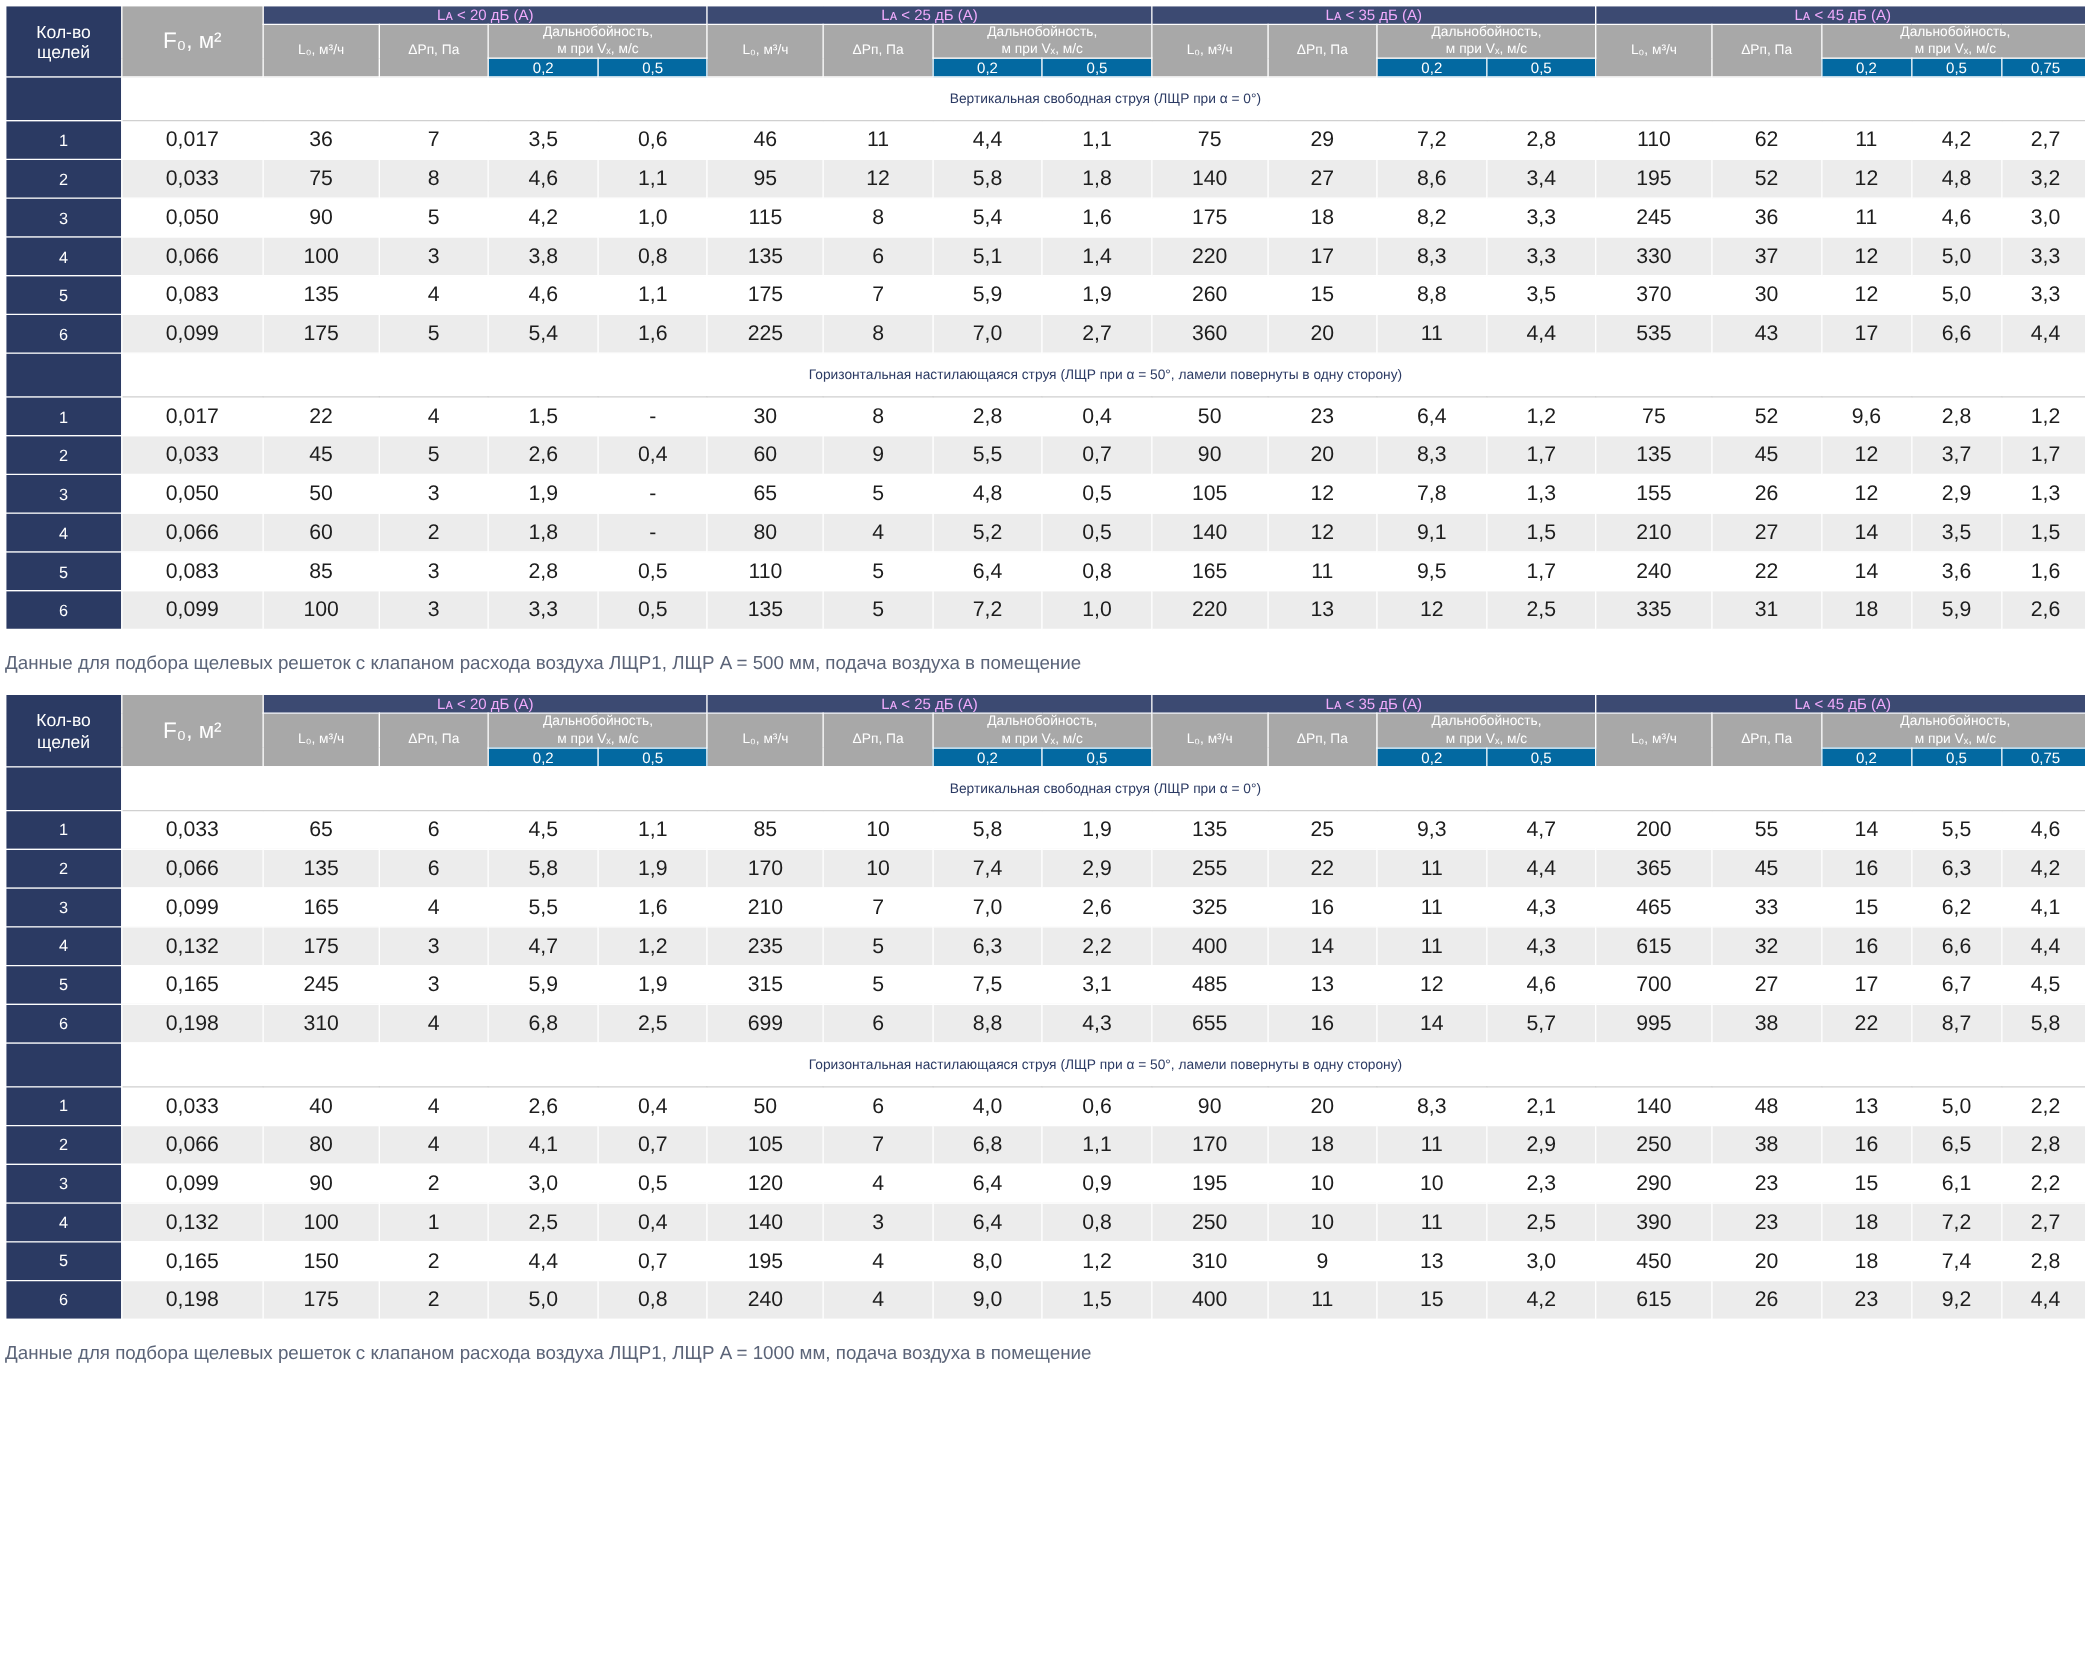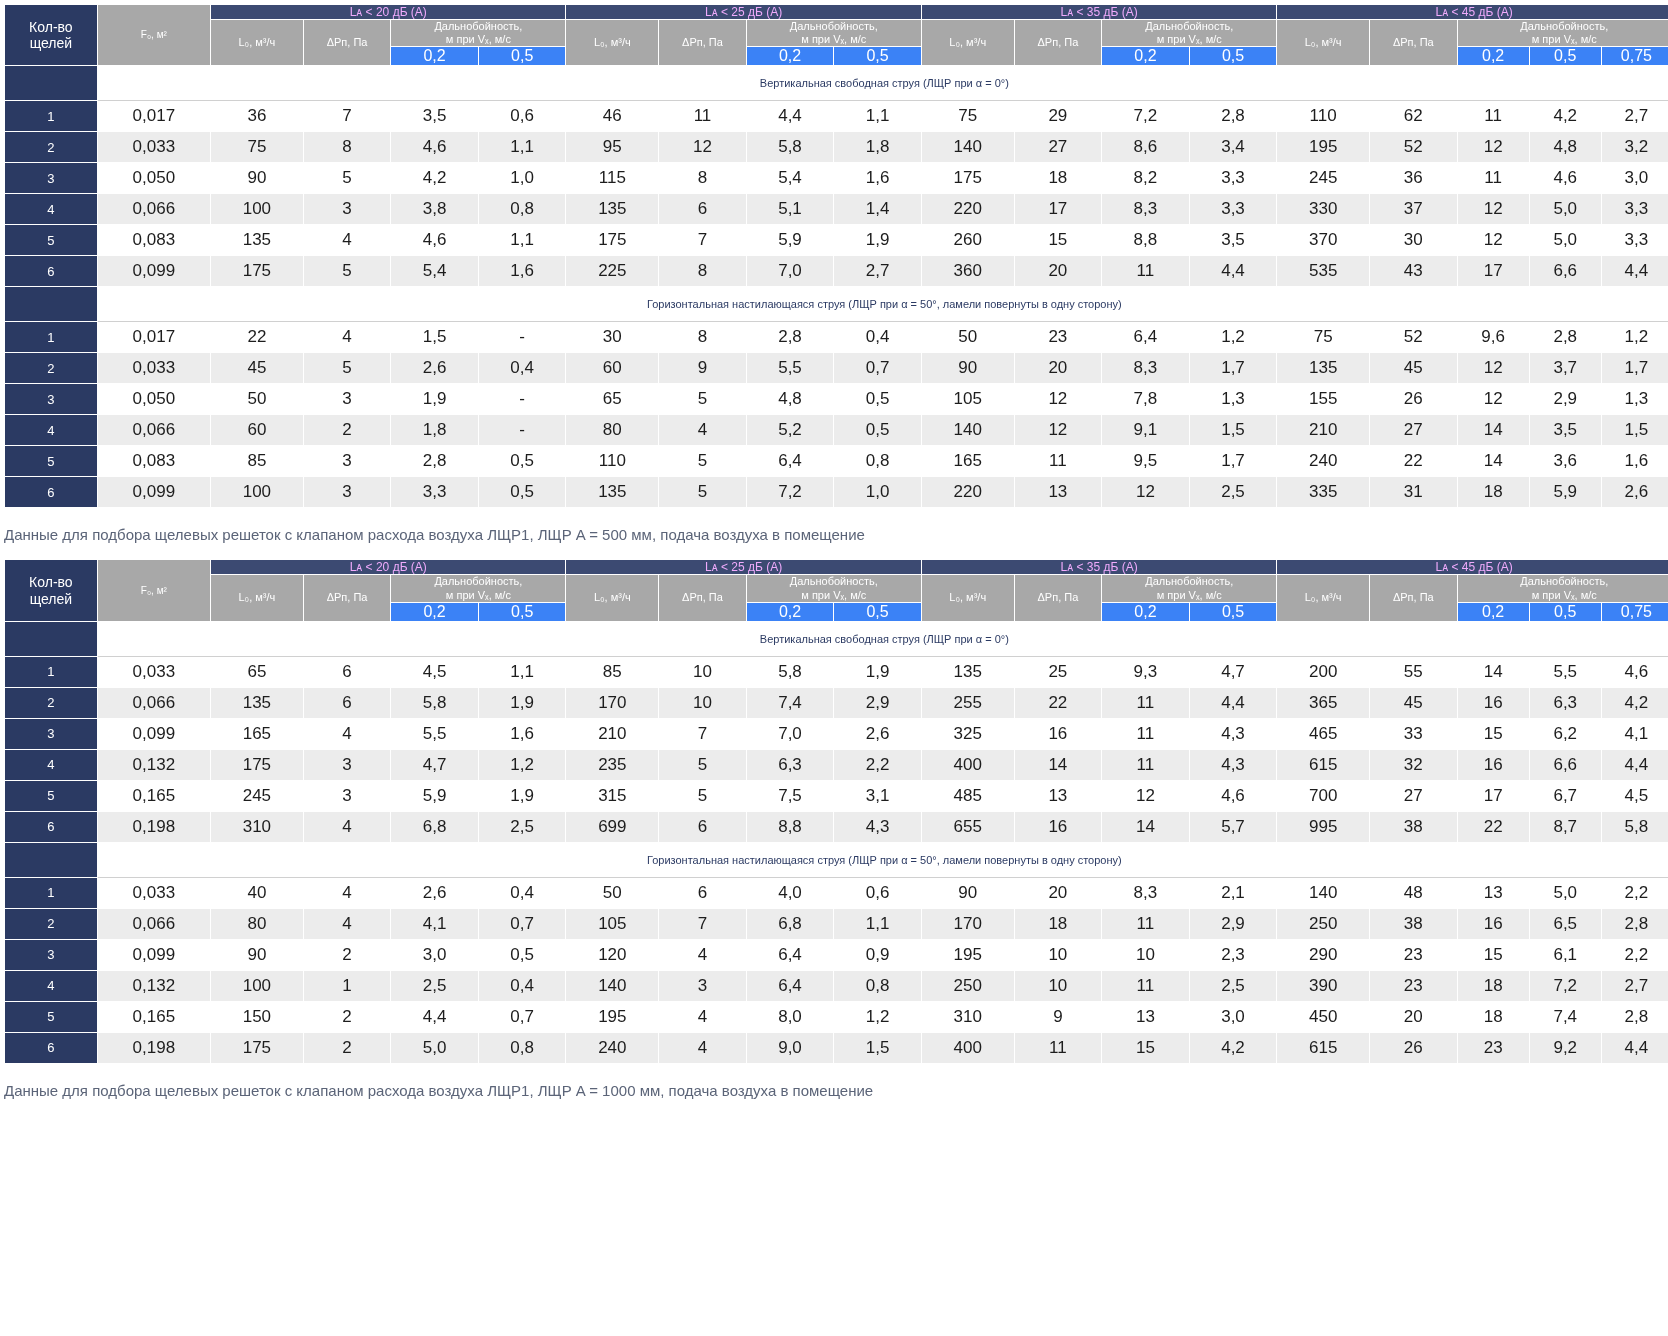--- a/index.html
+++ b/index.html
@@ -34,35 +34,35 @@
   .hdr-dark {
     background: #2b3a63;
     color: #ffffff;
     font-size: 14px;
     font-weight: bold;
     line-height: 1.15;
   }
   .hdr-gray {
     background: #a8a8a8;
     color: #ffffff;
-    font-size: 10px;
+    font-size: 18px;
     font-weight: bold;
     line-height: 1.2;
   }
   .hdr-gray-sm {
     background: #a8a8a8;
     color: #ffffff;
     font-size: 11px;
     font-weight: bold;
     line-height: 1.2;
   }
   .hdr-gray-xs {
-    background: #3b82f6;
+    background: #0369a1;
     color: #ffffff;
-    font-size: 16px;
+    font-size: 12px;
     font-weight: bold;
   }
   .hdr-band {
     background: #3c4a72;
     color: #f0abfc;
     font-size: 12px;
     font-weight: bold;
   }
   .rowlabel {
     background: #2b3a63;

